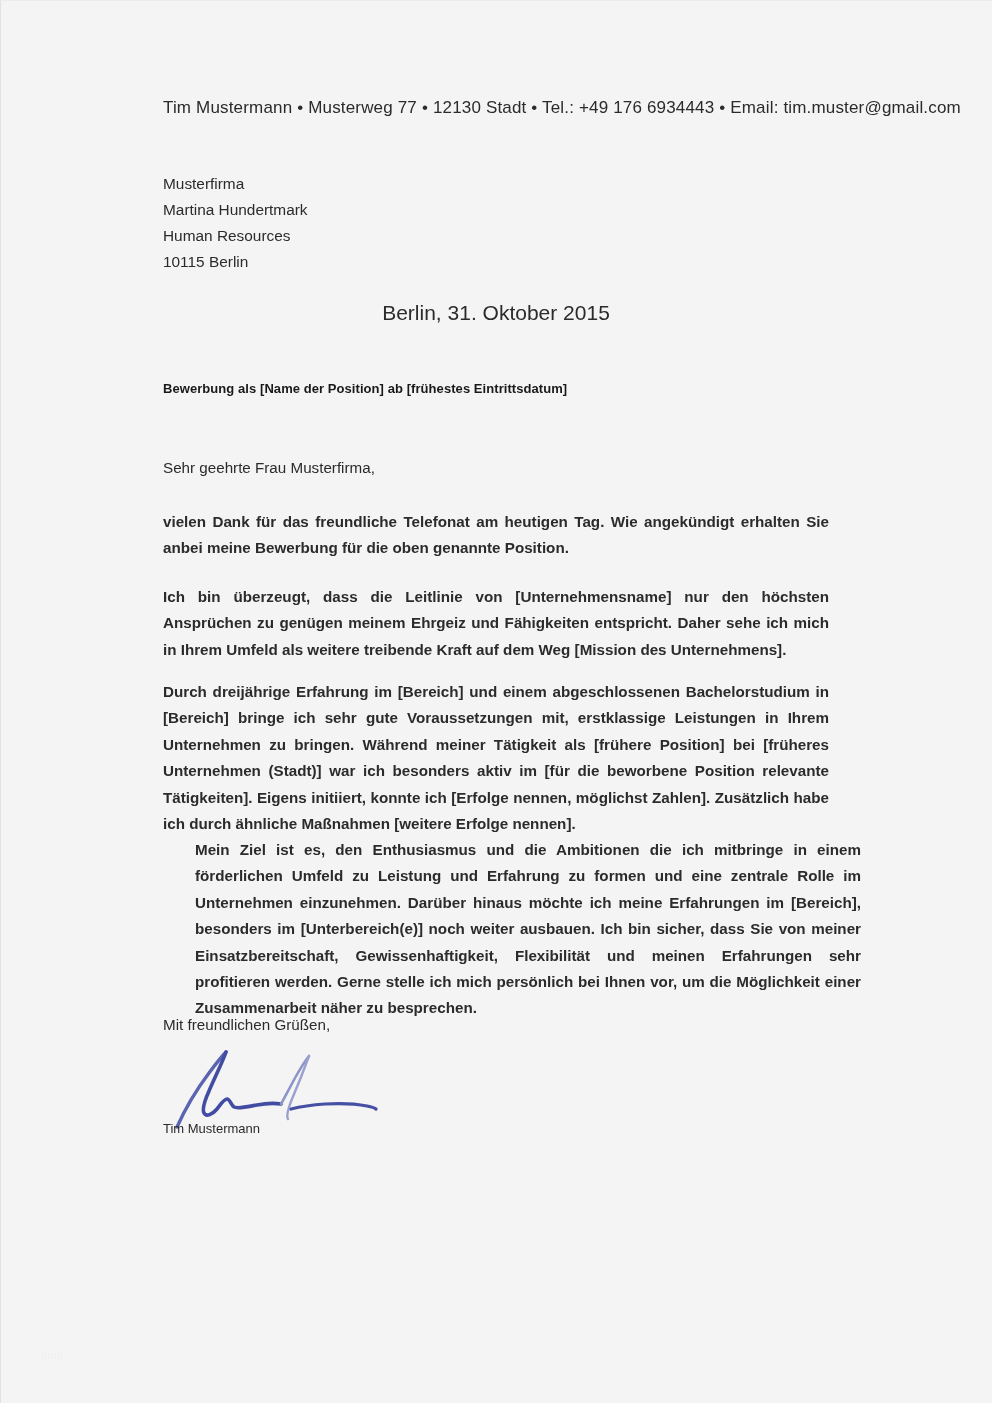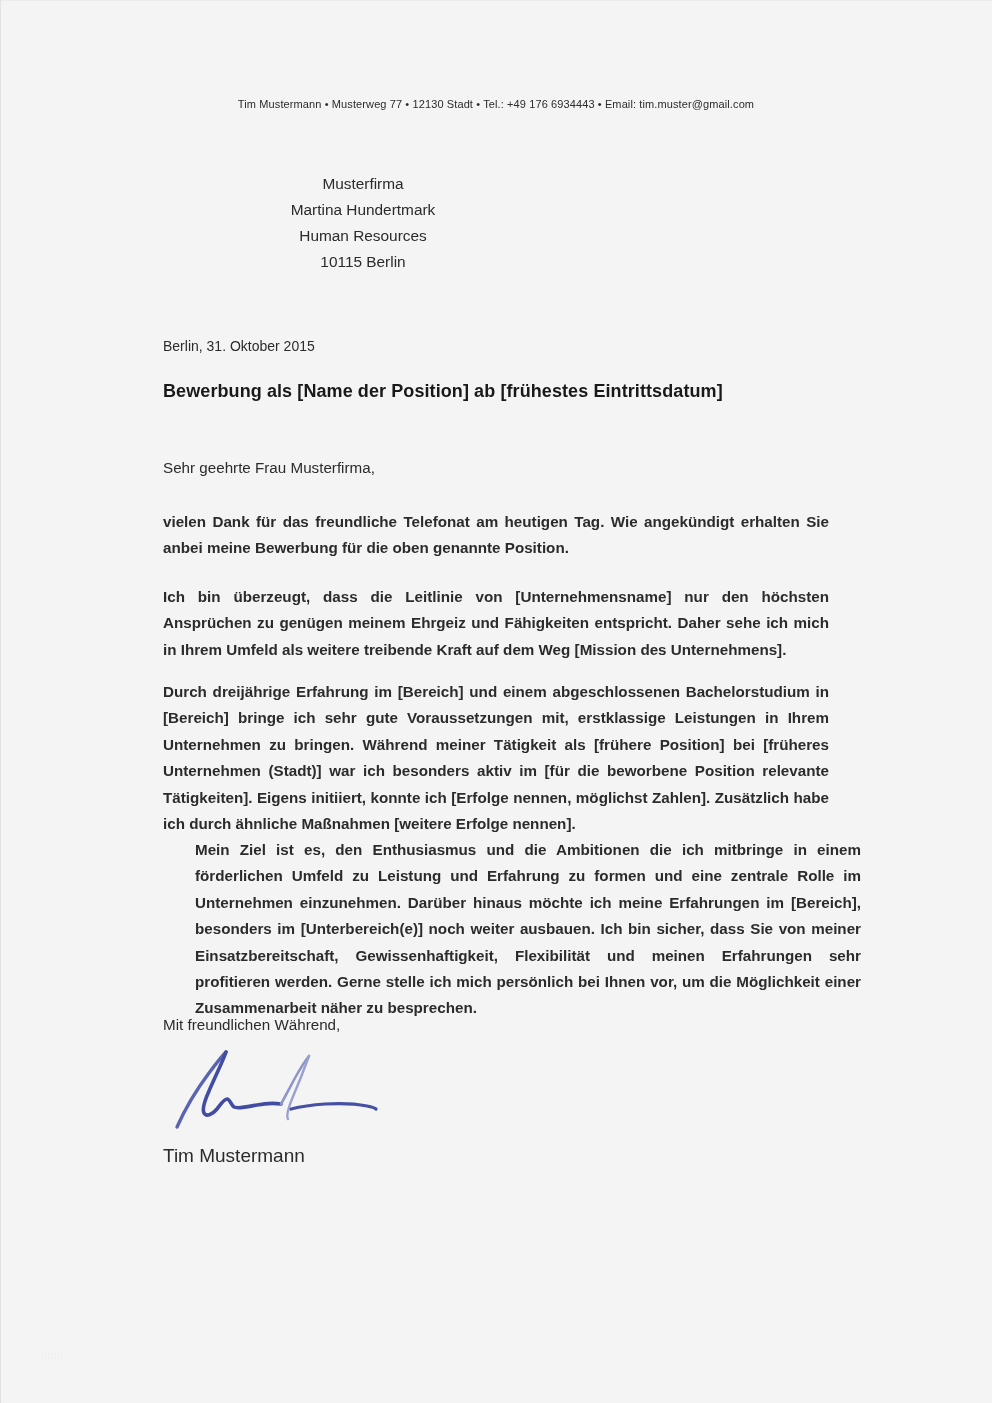--- a/index.html
+++ b/index.html
@@ -42,55 +42,53 @@
     top: 0;
     width: 666px;
   }
 
   .letterhead {
     position: absolute;
     left: 0;
     top: 97px;
     width: 666px;
     text-align: center;
-    font-size: 11px;
+    font-size: 17px;
     color: #2b2b2b;
     letter-spacing: 0.01em;
     white-space: nowrap;
   }
 
   .recipient {
     position: absolute;
     left: 0;
     top: 170px;
     width: 400px;
     font-size: 15.4px;
     line-height: 26px;
     color: #2b2b2b;
+  }
+  .recipient .line { display: block; }
+
+  .dateline {
+    position: absolute;
+    left: 0;
+    top: 300px;
+    width: 666px;
     text-align: center;
-  }
-  .recipient .line { display: block; }
-
-  .dateline {
-    position: absolute;
-    left: 0;
-    top: 300px;
-    width: 666px;
-    text-align: left;
-    font-size: 14px;
-    color: #2b2b2b;
-    margin-top: 37px;
+    font-size: 21px;
+    color: #2b2b2b;
   }
 
   .subject {
     position: absolute;
     left: 0;
     top: 380px;
     width: 666px;
-    font-size: 18px;
+    font-size: 13px;
     font-weight: bold;
     color: #191919;
     letter-spacing: 0.005em;
   }
 
   .salutation {
     position: absolute;
     left: 0;
     top: 458px;
     width: 666px;
@@ -133,23 +131,22 @@
     height: 84px;
     pointer-events: none;
   }
   .signature-wrap svg { display: block; }
 
   .signer-name {
     position: absolute;
     left: 0;
     top: 1120px;
     width: 400px;
-    font-size: 19px;
-    color: #2b2b2b;
-    margin-top: 24px;
+    font-size: 13px;
+    color: #2b2b2b;
   }
 
   .watermark {
     position: absolute;
     left: 40px;
     top: 1348px;
     font-size: 11px;
     color: #efefef;
     letter-spacing: 0.04em;
     user-select: none;
@@ -179,21 +176,21 @@
       <div class="salutation">Sehr geehrte Frau Musterfirma,</div>
 
       <div class="para p1">vielen Dank für das freundliche Telefonat am heutigen Tag. Wie angekündigt erhalten Sie anbei meine Bewerbung für die oben genannte Position.</div>
 
       <div class="para p2">Ich bin überzeugt, dass die Leitlinie von [Unternehmensname] nur den höchsten Ansprüchen zu genügen meinem Ehrgeiz und Fähigkeiten entspricht. Daher sehe ich mich in Ihrem Umfeld als weitere treibende Kraft auf dem Weg [Mission des Unternehmens].</div>
 
       <div class="para p3">Durch dreijährige Erfahrung im [Bereich] und einem abgeschlossenen Bachelorstudium in [Bereich] bringe ich sehr gute Voraussetzungen mit, erstklassige Leistungen in Ihrem Unternehmen zu bringen. Während meiner Tätigkeit als [frühere Position] bei [früheres Unternehmen (Stadt)] war ich besonders aktiv im [für die beworbene Position relevante Tätigkeiten]. Eigens initiiert, konnte ich [Erfolge nennen, möglichst Zahlen]. Zusätzlich habe ich durch ähnliche Maßnahmen [weitere Erfolge nennen].</div>
 
       <div class="para p4">Mein Ziel ist es, den  Enthusiasmus und die Ambitionen die ich mitbringe in einem förderlichen Umfeld zu Leistung und Erfahrung zu formen und eine zentrale Rolle im Unternehmen einzunehmen. Darüber hinaus möchte ich meine Erfahrungen im [Bereich], besonders im [Unterbereich(e)] noch weiter ausbauen. Ich bin sicher, dass Sie von meiner Einsatzbereitschaft, Gewissenhaftigkeit, Flexibilität und meinen Erfahrungen sehr profitieren werden. Gerne stelle ich mich persönlich bei Ihnen vor, um die Möglichkeit einer Zusammenarbeit näher zu besprechen.</div>
 
-      <div class="closing">Mit freundlichen Während,</div>
+      <div class="closing">Mit freundlichen Grüßen,</div>
 
       <div class="signature-wrap">
         <svg width="260" height="84" viewBox="0 0 260 84" fill="none" xmlns="http://www.w3.org/2000/svg">
           <path d="M6 80 C14 62, 26 42, 38 26 C44 18, 50 10, 55 5" stroke="#5a64b0" stroke-width="3.4" stroke-linecap="round" fill="none"></path>
           <path d="M55 5 C52 14, 44 30, 38 44 C33 55, 31 62, 33 66 C35 70, 41 68, 46 62 C50 57, 53 52, 56 52 C59 52, 60 58, 63 60 C67 62, 75 60, 86 58 C96 56, 104 56, 110 57" stroke="#414ca2" stroke-width="3.6" stroke-linecap="round" stroke-linejoin="round" fill="none"></path>
           <path d="M110 57 C113 52, 118 42, 124 31 C129 22, 134 14, 138 9" stroke="#8d95c9" stroke-width="2.6" stroke-linecap="round" fill="none"></path>
           <path d="M138 9 C134 20, 127 38, 121 52 C117 62, 115 69, 117 72" stroke="#9aa1cf" stroke-width="2.4" stroke-linecap="round" fill="none"></path>
           <path d="M120 62 C128 60, 140 58, 154 57 C170 56, 186 57, 196 59 C201 60, 204 61, 205 62" stroke="#454fa4" stroke-width="3.2" stroke-linecap="round" fill="none"></path>
         </svg>
       </div>

